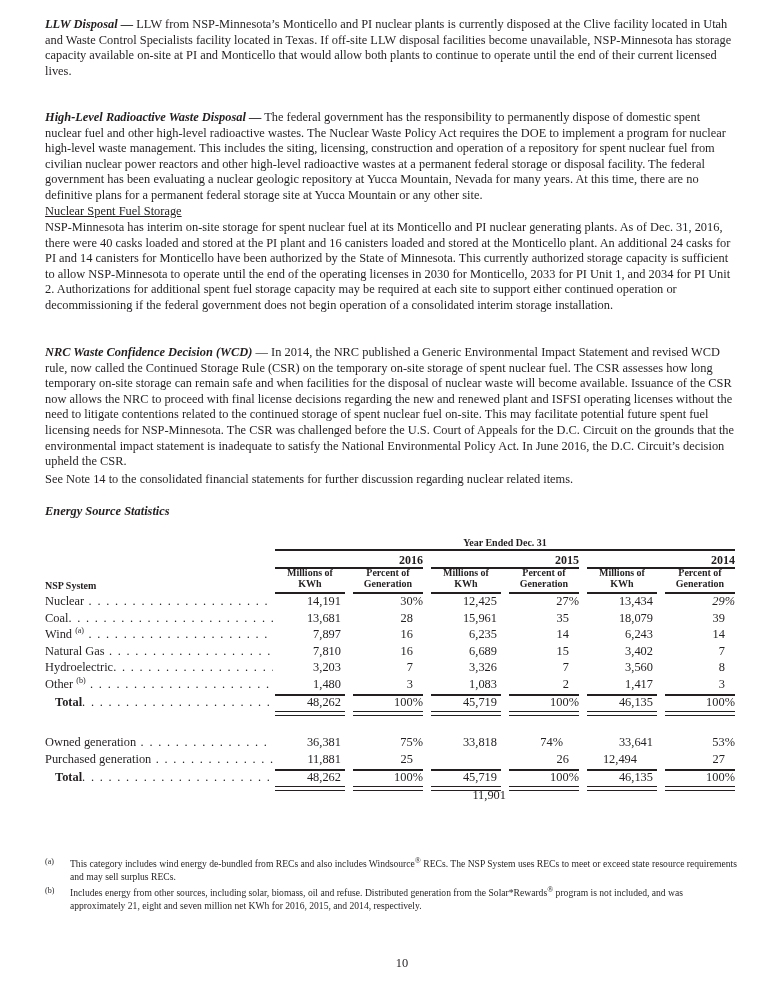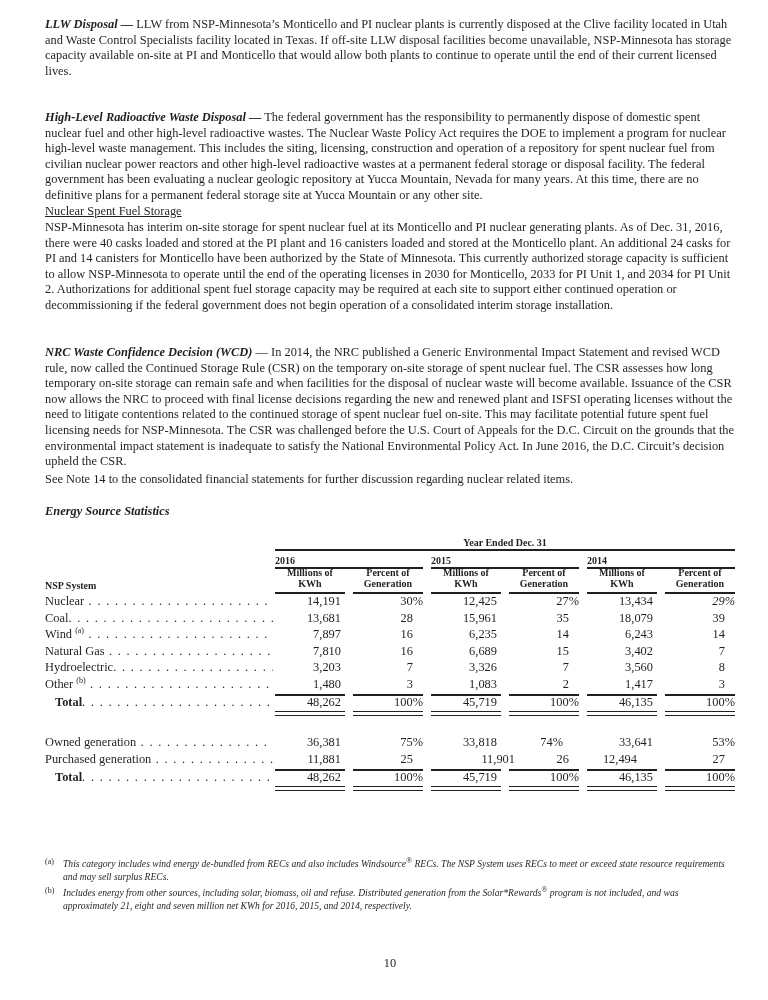--- a/index.html
+++ b/index.html
@@ -13,34 +13,34 @@
   .para { position: absolute; left: 0; width: 690px; }
   .bi { font-weight: bold; font-style: italic; }
   .ul { text-decoration: underline; }
   .heading-ital { font-weight: bold; font-style: italic; }
 
   
   .tbl { position: absolute; left: 0; width: 690px; font-size: 12.4px; }
   .hdr-year-ended { position: absolute; left: 230px; width: 460px; text-align: center; font-weight: bold; font-size: 10px; top: 0; }
   .rule-thick { position: absolute; height: 0; border-top: 2px solid #231f20; }
   .rule-double { position: absolute; height: 3px; border-top: 1px solid #231f20; border-bottom: 1px solid #231f20; }
-  .hdr-year { position: absolute; text-align: left; font-weight: bold; font-size: 10px; }
+  .hdr-year { position: absolute; text-align: right; font-weight: bold; font-size: 12px; }
   .hdr-col { position: absolute; text-align: center; font-weight: bold; font-size: 10px; line-height: 11px; }
   .hdr-sys { position: absolute; left: 0; font-weight: bold; font-size: 10px; }
   .row { position: absolute; left: 0; width: 690px; height: 16px; }
   .row .label { position: absolute; left: 0; white-space: nowrap; overflow: hidden; width: 228px; }
   .row .label .dots { letter-spacing: 1.3px; }
   .row .val { position: absolute; text-align: right; }
   .sup { font-size: 8px; vertical-align: super; line-height: 0; }
   .total-label { font-weight: bold; padding-left: 10px; }
 
   .footnote { position: absolute; left: 0; width: 690px; font-size: 9.6px; line-height: 13px; }
   .fn-mark { position: absolute; left: 0; top: -2px; font-size: 8px; }
-  .fn-text { position: absolute; left: 18px; width: 670px; font-style: italic; }
-  .page-num { position: absolute; left: 0; width: 690px; text-align: center; top: 956px; font-size: 12.4px; }
+  .fn-text { position: absolute; left: 25px; width: 670px; }
+  .page-num { position: absolute; left: 12px; width: 690px; text-align: center; top: 956px; font-size: 12.4px; }
 </style>
 </head>
 <body>
 
 <div class="page">
 
   <p class="para" style="top:17px;"><span class="bi">LLW Disposal —</span><span> LLW from NSP-Minnesota’s Monticello and PI nuclear plants is currently disposed at the Clive facility located in Utah and Waste Control Specialists facility located in Texas.  If off-site LLW disposal facilities become unavailable, NSP-Minnesota has storage capacity available on-site at PI and Monticello that would allow both plants to continue to operate until the end of their current licensed lives.</span></p>
 
   <p class="para" style="top:110px;"><span class="bi">High-Level Radioactive Waste Disposal —</span><span> The federal government has the responsibility to permanently dispose of domestic spent nuclear fuel and other high-level radioactive wastes.  The Nuclear Waste Policy Act requires the DOE to implement a program for nuclear high-level waste management.  This includes the siting, licensing, construction and operation of a repository for spent nuclear fuel from civilian nuclear power reactors and other high-level radioactive wastes at a permanent federal storage or disposal facility.  The federal government has been evaluating a nuclear geologic repository at Yucca Mountain, Nevada for many years.  At this time, there are no definitive plans for a permanent federal storage site at Yucca Mountain or any other site.</span></p>
 
@@ -164,21 +164,21 @@
           <div class="val" style="left: 308px; width: 70px;">75%</div>
           <div class="val" style="left: 386px; width: 66px;">33,818</div>
           <div class="val" style="left: 448px; width: 70px;">74%</div>
           <div class="val" style="left: 542px; width: 66px;">33,641</div>
           <div class="val" style="left: 620px; width: 70px;">53%</div>
         </div>
         <div class="row" style="top: 216.5px;">
           <div class="label"><span>Purchased generation</span><span class="dots">  . . . . . . . . . . . . . . . . . .</span></div>
           <div class="val" style="left: 230px; width: 66px;">11,881</div>
           <div class="val" style="left: 308px; width: 60px;">25</div>
-          <div class="val" style="left: 404px; width: 66px;">11,901</div>
+          <div class="val" style="left: 395px; width: 66px; margin-top: 36px;">11,901</div>
           <div class="val" style="left: 464px; width: 60px;">26</div>
           <div class="val" style="left: 526px; width: 66px;">12,494</div>
           <div class="val" style="left: 620px; width: 60px;">27</div>
         </div>
         <div class="rule-thick" style="left: 230px; width: 70px; top: 234px;"></div>
         <div class="rule-thick" style="left: 308px; width: 70px; top: 234px;"></div>
         <div class="rule-thick" style="left: 386px; width: 70px; top: 234px;"></div>
         <div class="rule-thick" style="left: 464px; width: 70px; top: 234px;"></div>
         <div class="rule-thick" style="left: 542px; width: 70px; top: 234px;"></div>
         <div class="rule-thick" style="left: 620px; width: 70px; top: 234px;"></div>

